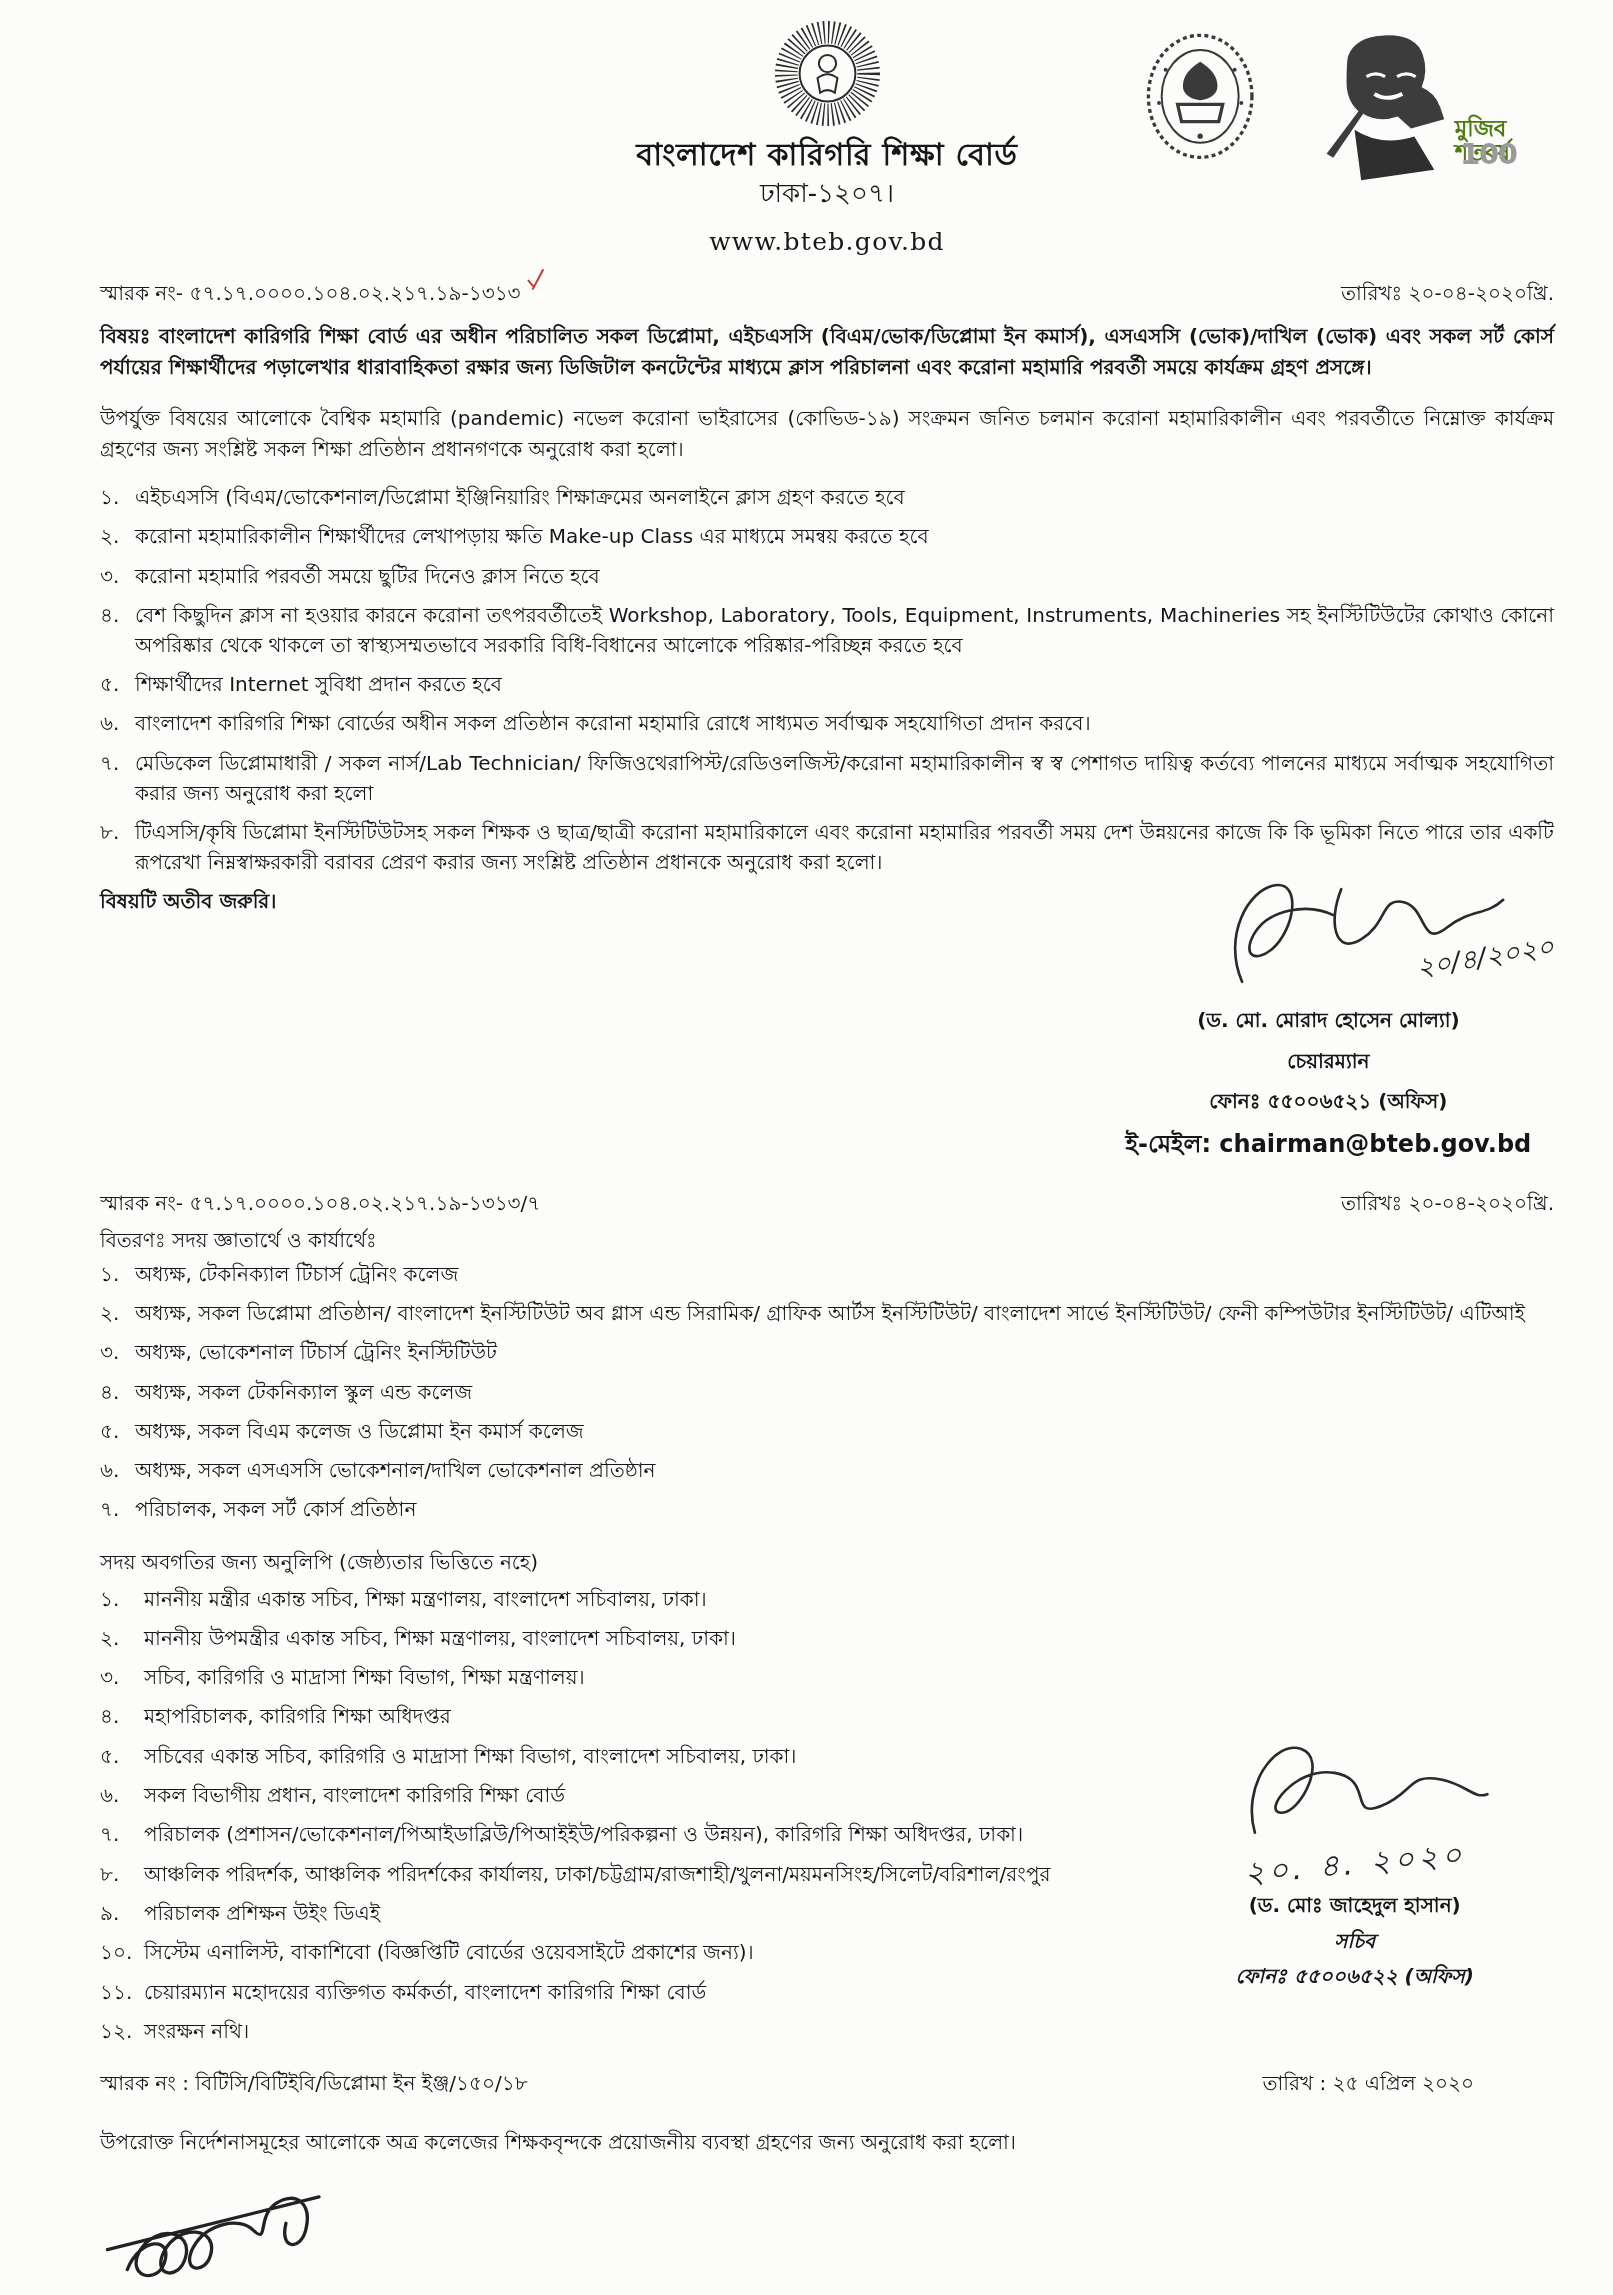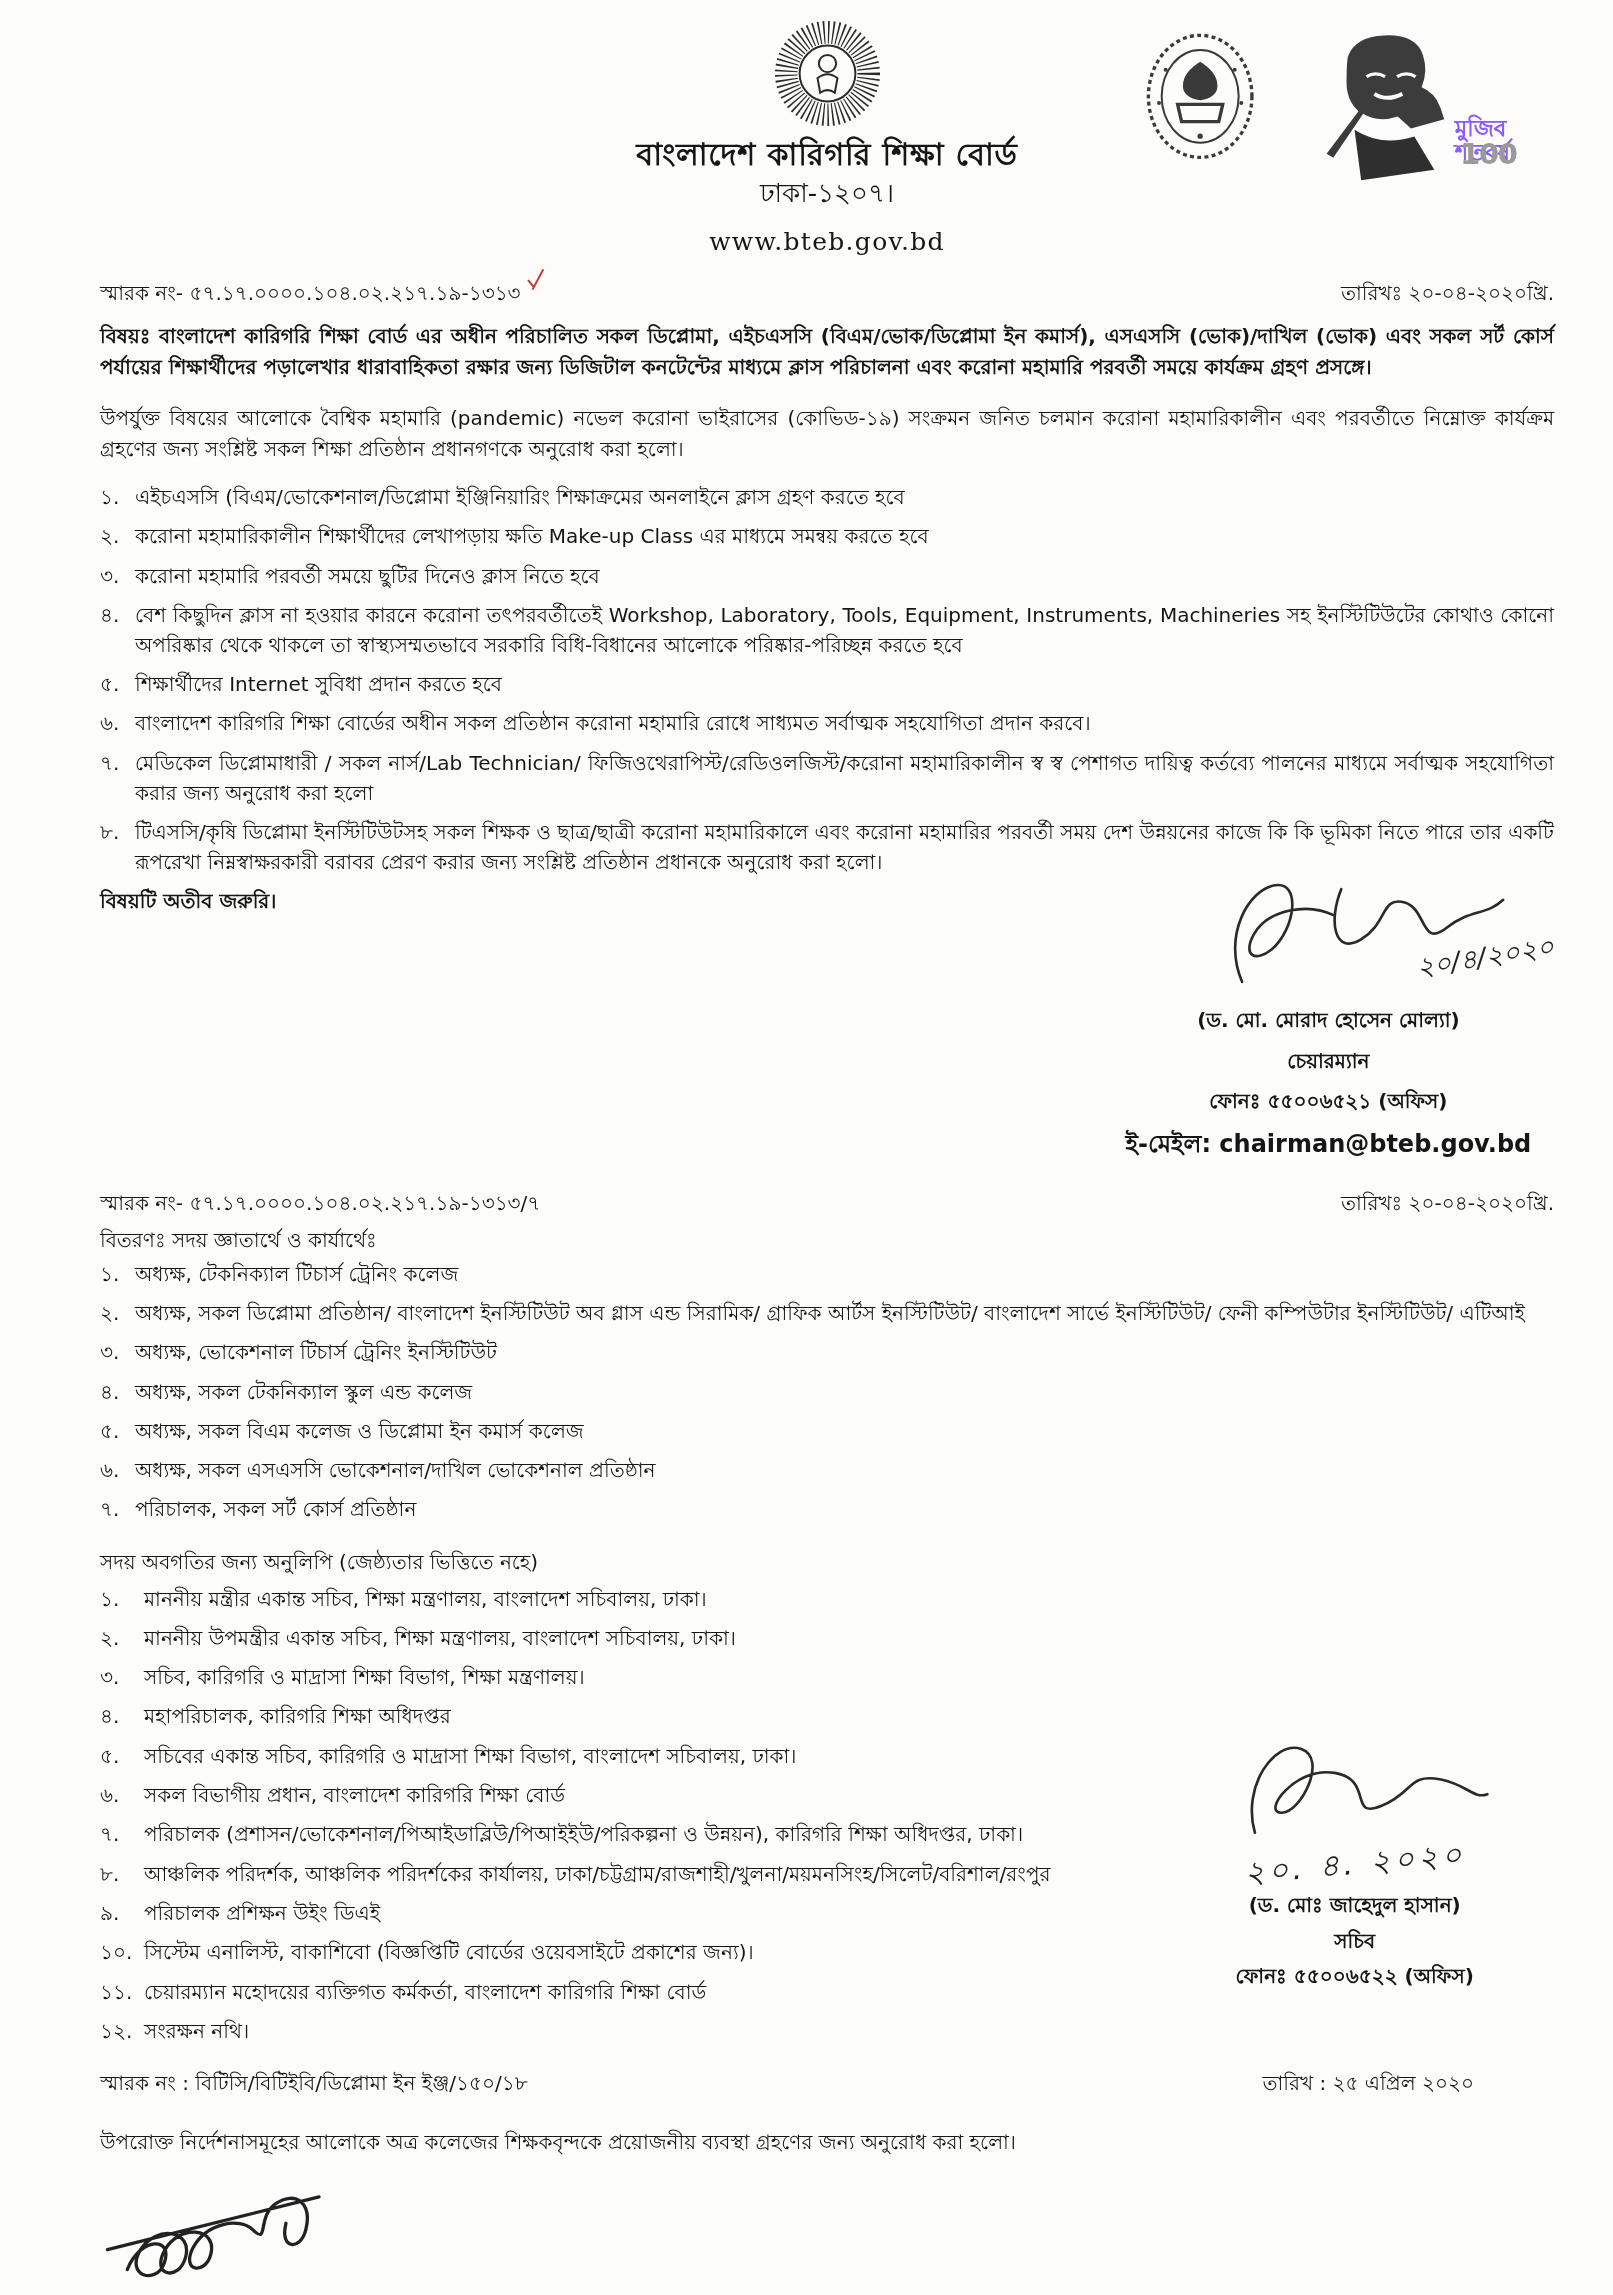--- a/index.html
+++ b/index.html
@@ -17,21 +17,21 @@
 
   
   .hdr{position:relative;text-align:center;}
   .emblem{display:block;margin:0 auto;}
   .org-title{font-size:30.5px;font-weight:bold;line-height:1.2;margin-top:6.6px;letter-spacing:0.7px;}
   .addr{font-size:22px;margin-top:9.3px;}
   .addr2{font-size:26px;margin-top:1px;}
   .web{font-family:"DejaVu Serif","Liberation Serif",serif;font-size:25px;margin-top:10px;letter-spacing:1.3px;}
   .hdr-logos{position:absolute;top:13.3px;right:40px;display:flex;gap:46px;align-items:flex-start;}
   .mujib{position:relative;width:206px;height:153px;}
-  .mujib .m-txt{position:absolute;right:4px;bottom:18.6px;font-weight:bold;font-size:22.6px;line-height:1.05;color:#8b5cf6;text-align:left;}
+  .mujib .m-txt{position:absolute;right:4px;bottom:18.6px;font-weight:bold;font-size:22.6px;line-height:1.05;color:#4d7c0f;text-align:left;}
   .mujib .m-num{position:absolute;right:-2.7px;bottom:6.6px;font-size:29px;font-weight:bold;color:#9a9a9a;letter-spacing:-1.3px;}
 
   
   .ref-row{display:flex;justify-content:space-between;align-items:baseline;margin-top:17px;}
   .ref-no{position:relative;}
   .red-tick{position:absolute;left:425px;top:-9.3px;width:22.6px;height:22.6px;pointer-events:none;}
   .red-tick:before,.red-tick:after{content:"";position:absolute;background:#c23b34;width:2px;}
   .red-tick:before{height:22.6px;left:12px;top:0;transform:rotate(28deg);}
   .red-tick:after{height:9.3px;left:5.3px;top:10.6px;transform:rotate(-40deg);}
 
@@ -55,21 +55,21 @@
   .sig-name{font-weight:bold;margin-top:2.7px;}
   .sig-desig{font-weight:bold;margin-top:10.6px;}
   .sig-phone{font-weight:bold;margin-top:10.6px;}
   .sig-mail{font-weight:bold;margin-top:9.3px;font-size:24px;}
 
   .dist-head{margin-top:6.6px;}
   .cc-wrap{position:relative;}
   .sig-secretary{position:absolute;right:13.3px;top:186px;width:372px;text-align:center;}
   .sig-secretary .hand{display:block;transform:rotate(-5deg);margin-top:-13.3px;font-size:30.5px;letter-spacing:4px;}
   .sig-secretary .sig-name{margin-top:4px;}
-  .sig-secretary .sig-desig,.sig-secretary .sig-phone{margin-top:5.3px;font-weight:bold;}
+  .sig-secretary .sig-desig,.sig-secretary .sig-phone{margin-top:5.3px;font-weight:bold;font-style:italic;}
 
   .memo3-row{display:flex;justify-content:space-between;margin-top:22.6px;}
   .memo3-body{margin-top:29px;text-align:justify;}
 
   .sig-principal{margin-top:20px;width:504px;text-align:left;}
 </style>
 </head>
 <body>
 
 <div class="page">

